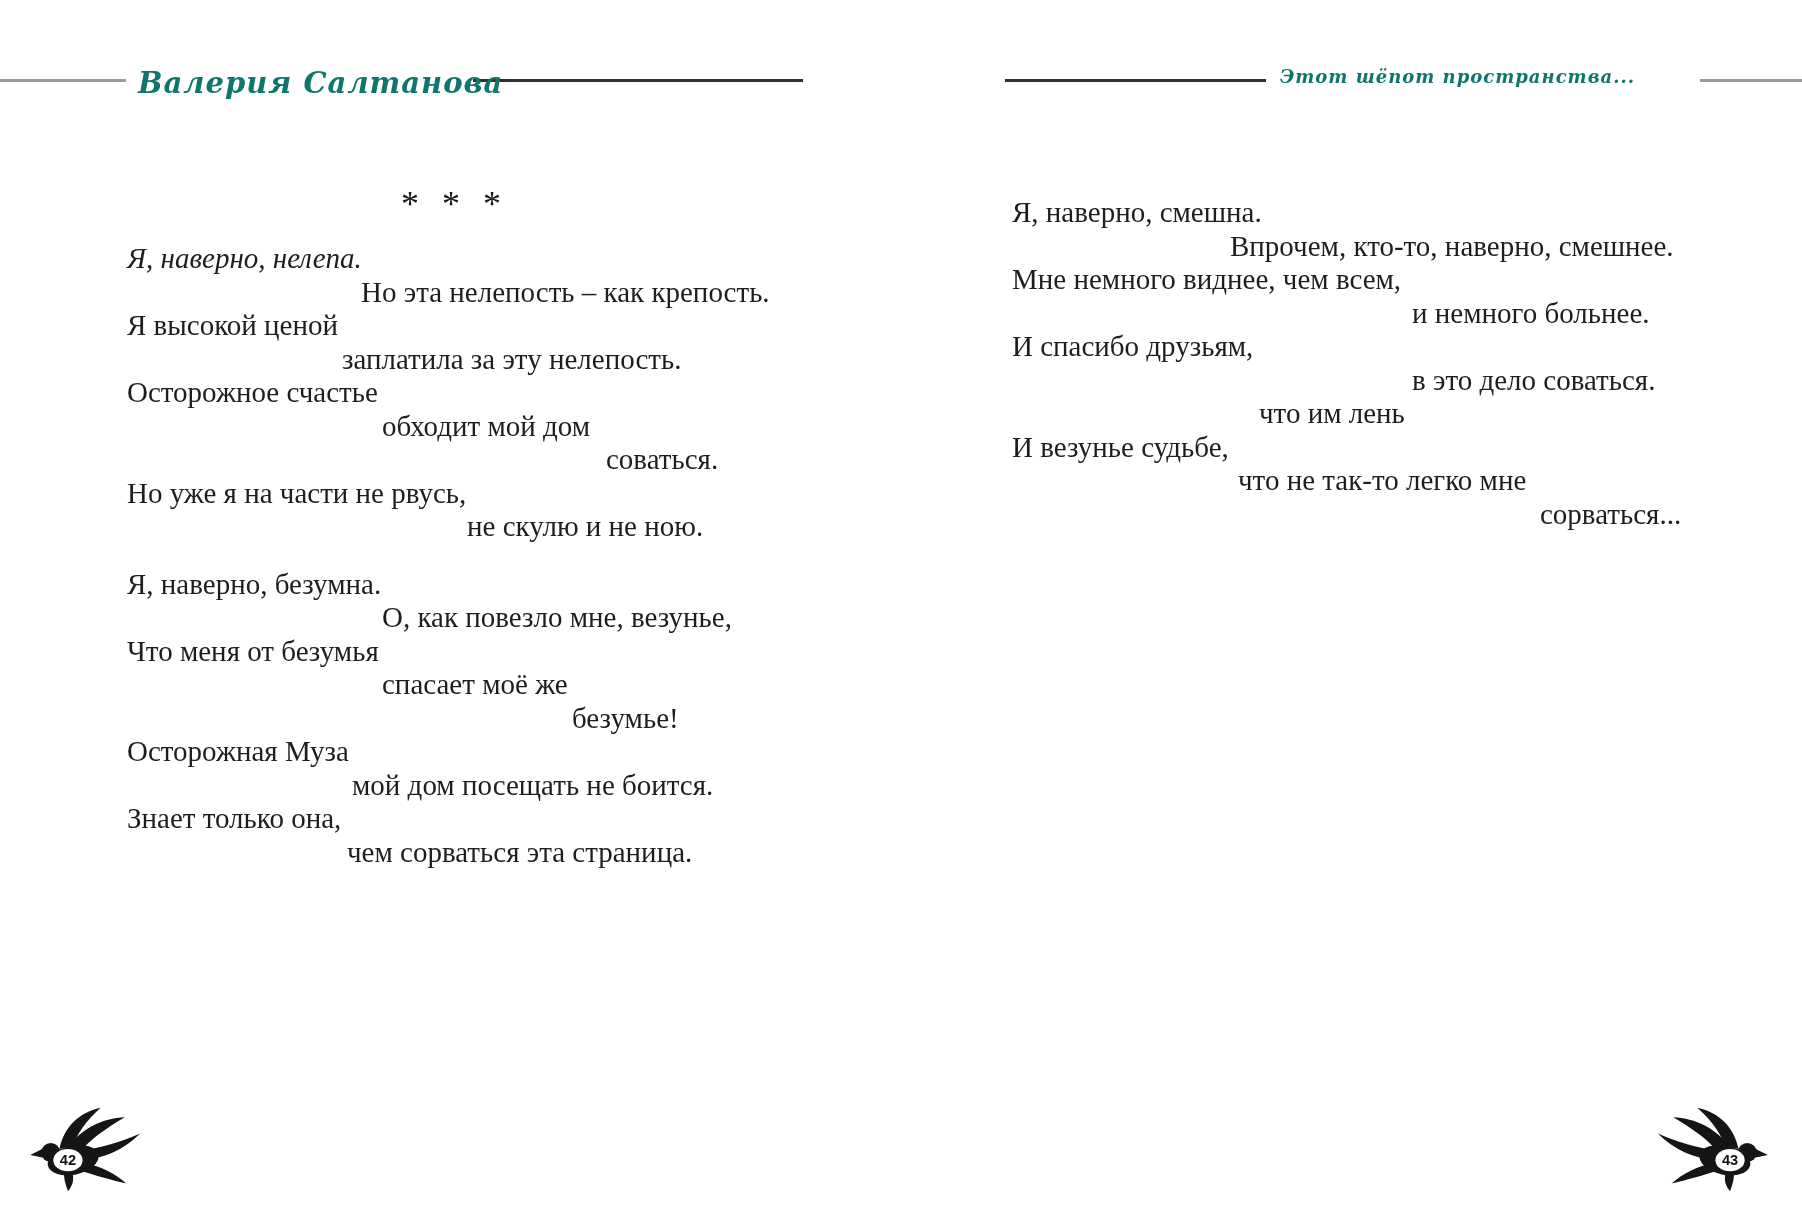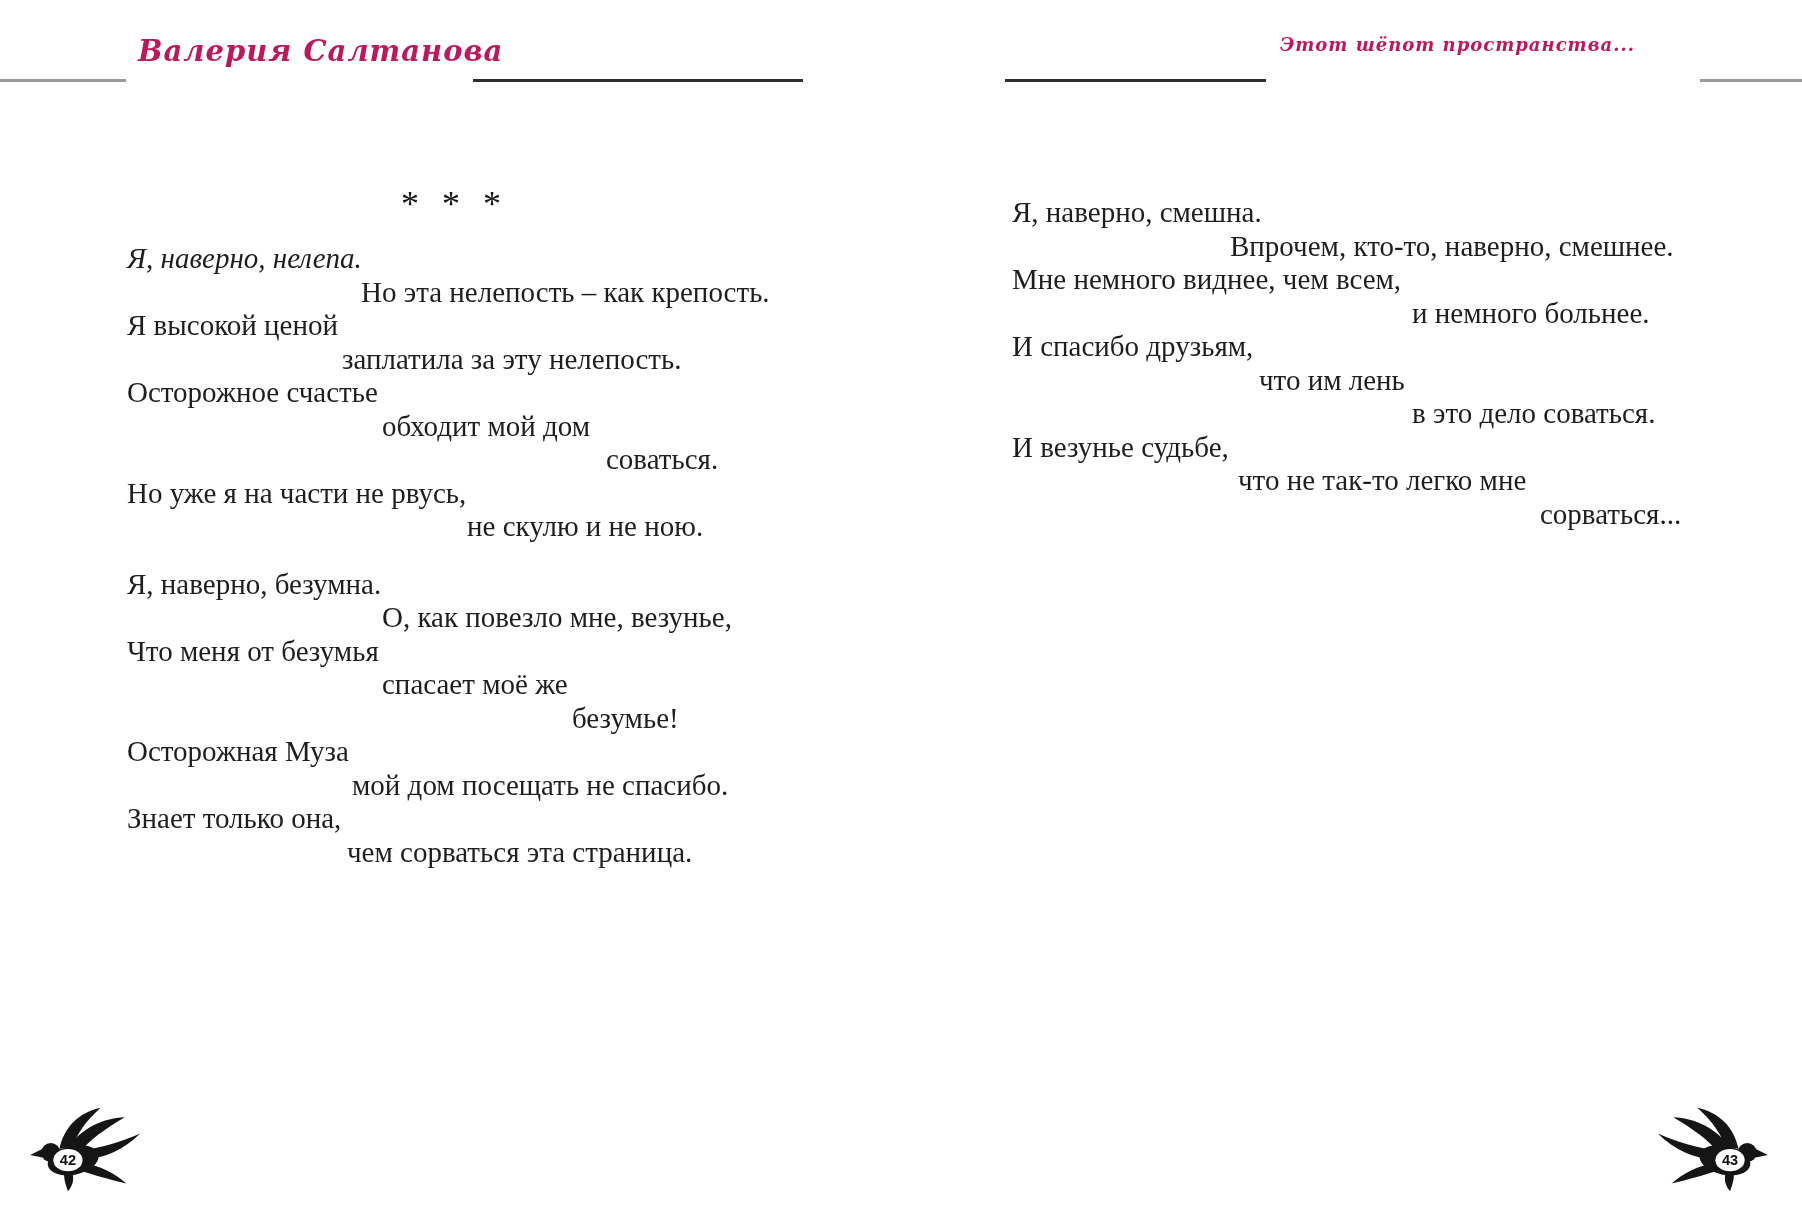--- a/index.html
+++ b/index.html
@@ -7,23 +7,23 @@
     width:1802px; height:1213px; position:relative;
     background:#ffffff; overflow:hidden;
     font-family:"Liberation Serif", serif; color:#1e1e1e;
   }
   
   .rule { position:absolute; top:79px; height:3px; }
   .rule.dark { background:#2f2f2f; }
   .rule.gray { background:#9a9a9a; }
   
   .running-head {
-    position:absolute; top:34px; white-space:nowrap;
+    position:absolute; top:66px; white-space:nowrap;
     font-family:"DejaVu Serif", serif; font-style:italic; font-weight:bold;
-    font-size:29px; color:#be185d; letter-spacing:1px;
+    font-size:29px; color:#0f766e; letter-spacing:1px;
   }
   #head-author { left:138px; }
   #head-title  { left:1280px; font-size:18px; }
   
   .poem { position:absolute; font-size:29px; line-height:33.5px; white-space:nowrap; }
   #poem-left  { left:127px;  top:186px; width:690px; }
   #poem-right { left:1012px; top:196px; width:700px; }
   .poem-heading {
     width:655px; height:56px; text-align:center;
     font-size:36px; line-height:36px; letter-spacing:7px; color:#161616;
@@ -62,35 +62,35 @@
       <div class="poem-line" style="padding-left: 479px;">соваться.</div>
       <div class="poem-line" style="padding-left: 0px;">Но уже я на части не рвусь,</div>
       <div class="poem-line" style="padding-left: 340px;">не скулю и не ною.</div>
       <div class="stanza-gap"></div>
       <div class="poem-line" style="padding-left: 0px;">Я, наверно, безумна.</div>
       <div class="poem-line" style="padding-left: 255px;">О, как повезло мне, везунье,</div>
       <div class="poem-line" style="padding-left: 0px;">Что меня от безумья</div>
       <div class="poem-line" style="padding-left: 255px;">спасает моё же</div>
       <div class="poem-line" style="padding-left: 445px;">безумье!</div>
       <div class="poem-line" style="padding-left: 0px;">Осторожная Муза</div>
-      <div class="poem-line" style="padding-left: 225px;">мой дом посещать не спасибо.</div>
+      <div class="poem-line" style="padding-left: 225px;">мой дом посещать не боится.</div>
       <div class="poem-line" style="padding-left: 0px;">Знает только она,</div>
       <div class="poem-line" style="padding-left: 220px;">чем сорваться эта страница.</div>
     </div>
 </div>
 
 <div id="poem-right" class="poem">
   <div>
       <div class="poem-line" style="padding-left: 0px;">Я, наверно, смешна.</div>
       <div class="poem-line" style="padding-left: 218px;">Впрочем, кто-то, наверно, смешнее.</div>
       <div class="poem-line" style="padding-left: 0px;">Мне немного виднее, чем всем,</div>
       <div class="poem-line" style="padding-left: 400px;">и немного больнее.</div>
       <div class="poem-line" style="padding-left: 0px;">И спасибо друзьям,</div>
+      <div class="poem-line" style="padding-left: 400px;">в это дело соваться.</div>
       <div class="poem-line" style="padding-left: 247px;">что им лень</div>
-      <div class="poem-line" style="padding-left: 400px;">в это дело соваться.</div>
       <div class="poem-line" style="padding-left: 0px;">И везунье судьбе,</div>
       <div class="poem-line" style="padding-left: 226px;">что не так-то легко мне</div>
       <div class="poem-line" style="padding-left: 528px;">сорваться...</div>
     </div>
 </div>
 
 <svg id="bird-left" class="bird" viewBox="0 0 130 100">
   <g fill="#151515">
     <polygon points="0,57 20,47 20,61"></polygon>
     <circle cx="24" cy="54" r="11"></circle>

